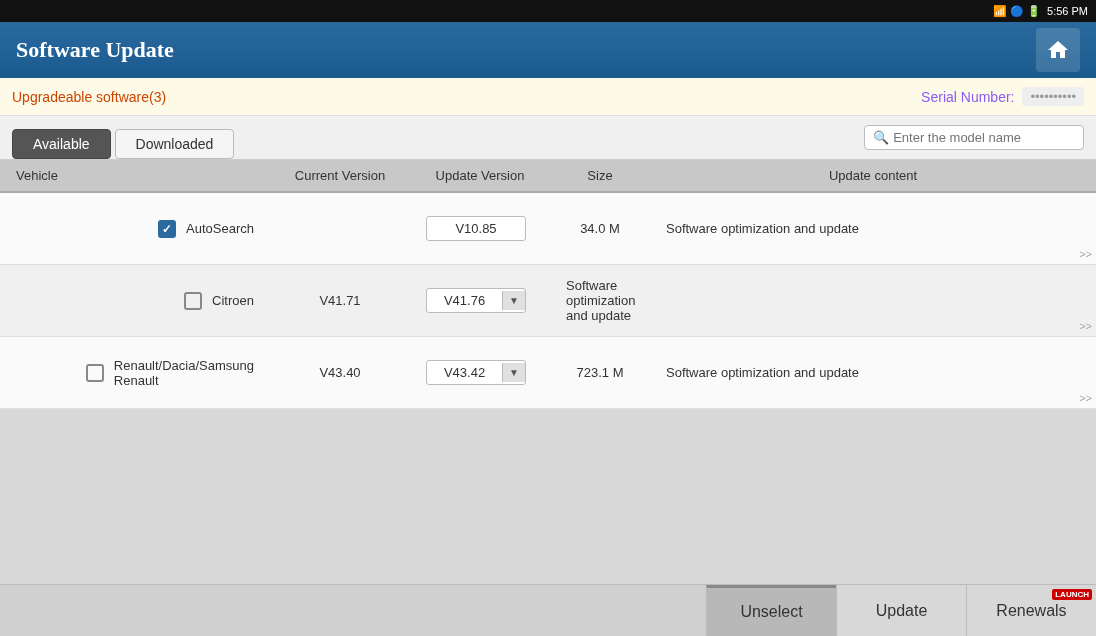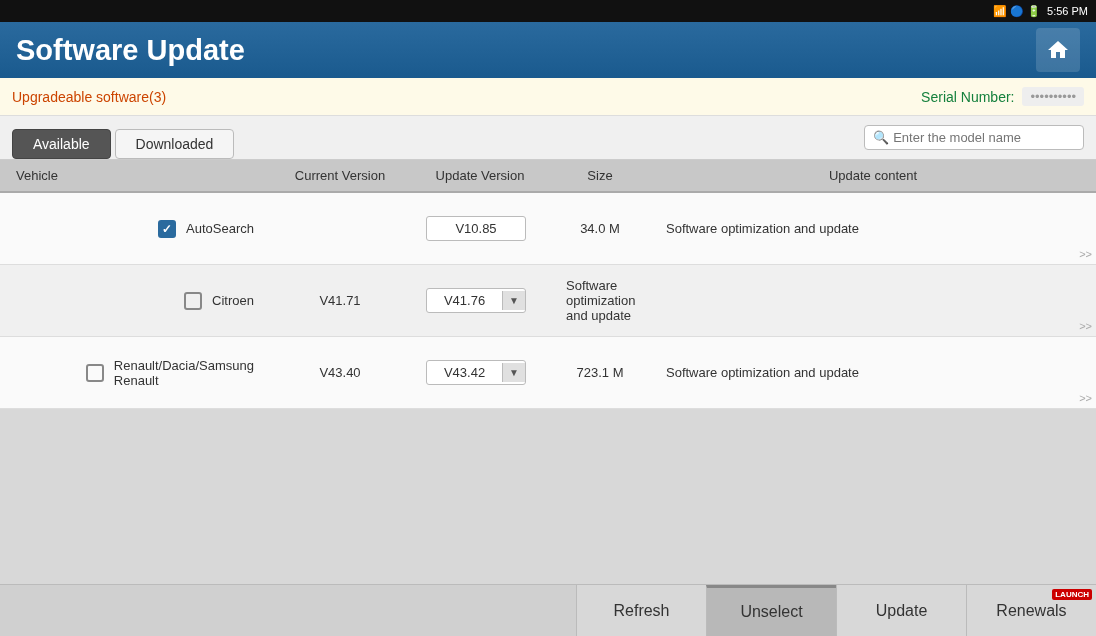--- a/index.html
+++ b/index.html
@@ -19,21 +19,21 @@
 
     
     .header {
       height: 56px;
       background: linear-gradient(180deg, #2a6a9e 0%, #1a5a8e 100%);
       display: flex;
       align-items: center;
       padding: 0 16px;
       justify-content: space-between;
     }
-    .header-title { color: #fff; font-size: 29px; font-weight: bold; }
+    .header-title { color: #fff; font-size: 22px; font-weight: bold; font-family: Liberation Serif, serif; }
     .header-home {
       width: 44px; height: 44px;
       background: rgba(255,255,255,0.15);
       border-radius: 4px;
       display: flex; align-items: center; justify-content: center;
       cursor: pointer;
     }
     .header-home svg { fill: white; width: 24px; height: 24px; }
 
     
@@ -41,21 +41,21 @@
       height: 38px;
       background: #fefae8;
       display: flex;
       align-items: center;
       padding: 0 12px;
       justify-content: space-between;
       border-bottom: 1px solid #ddd;
     }
     .upgradeable-text { color: #cc4400; font-size: 14px; font-weight: 500; }
     .serial-area { display: flex; align-items: center; gap: 8px; }
-    .serial-label { color: #15803d; font-size: 14px; }
+    .serial-label { color: #8b5cf6; font-size: 14px; }
     .serial-value { color: #999; font-size: 13px; background: #eee; padding: 2px 8px; border-radius: 3px; }
 
     
     .tab-bar {
       height: 44px;
       background: #f0f0f0;
       display: flex;
       align-items: center;
       padding: 0 12px;
       justify-content: space-between;
@@ -315,23 +315,20 @@
         <span class="version-dropdown">▼</span>
       </div>
     </div>
     <div class="cell cell-center">723.1 M</div>
     <div class="cell">Software optimization and update</div>
     <span class="row-arrow">&gt;&gt;</span>
   </div>
 </div>
 
 <div class="footer">
-  <div class="footer-btn btn-refresh">
-    <span>Refresh</span>
-  </div>
   <div class="footer-btn btn-unselect">
     <span>Unselect</span>
   </div>
   <div class="footer-btn btn-update">
     <span>Update</span>
   </div>
   <div class="footer-btn btn-renewals">
     <span>Renewals</span>
     <span class="launch-badge">LAUNCH</span>
   </div>

